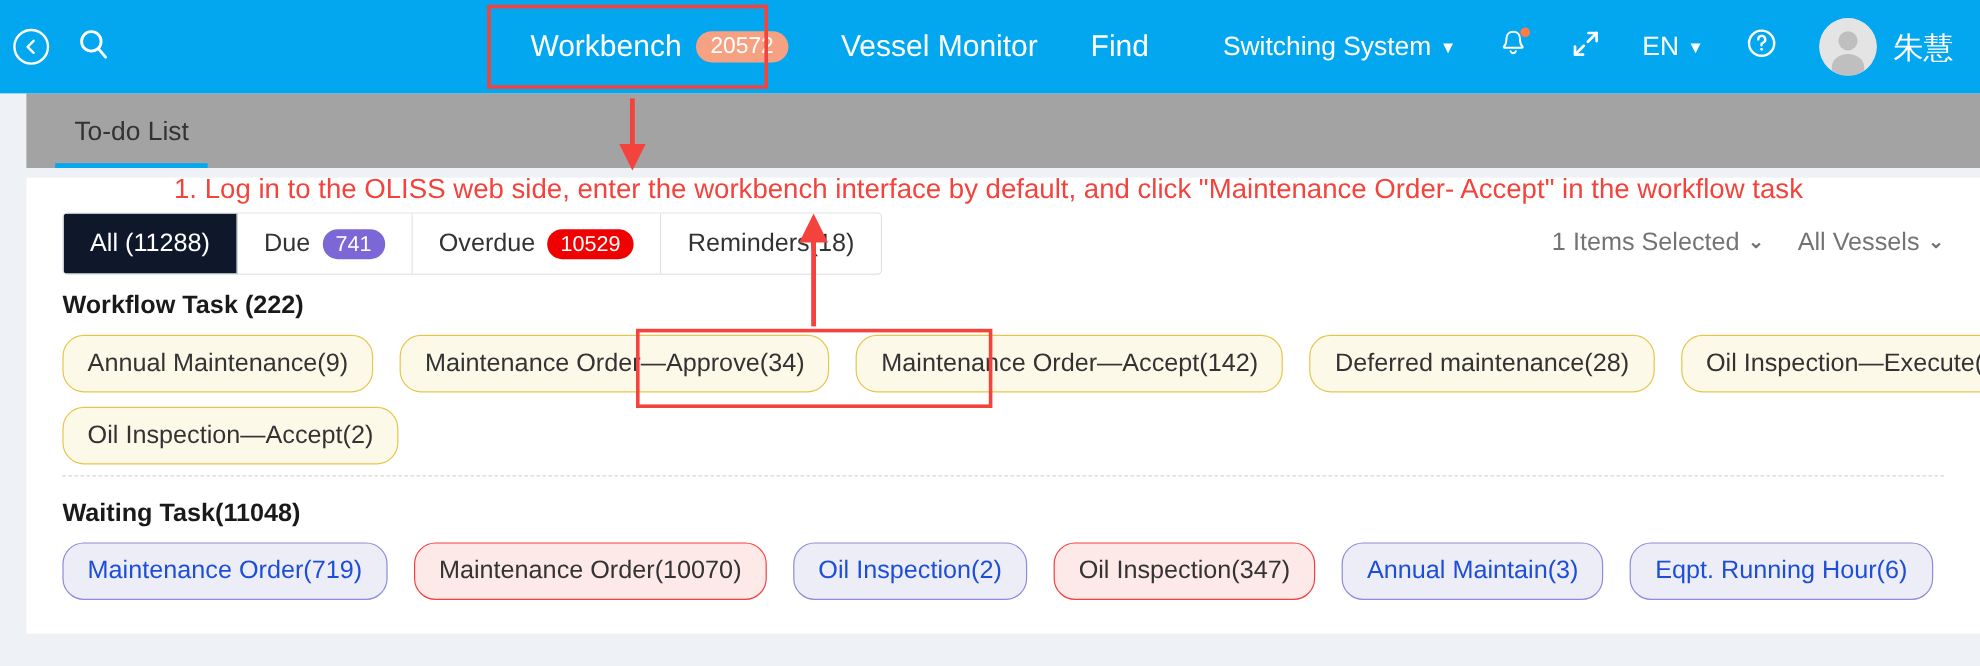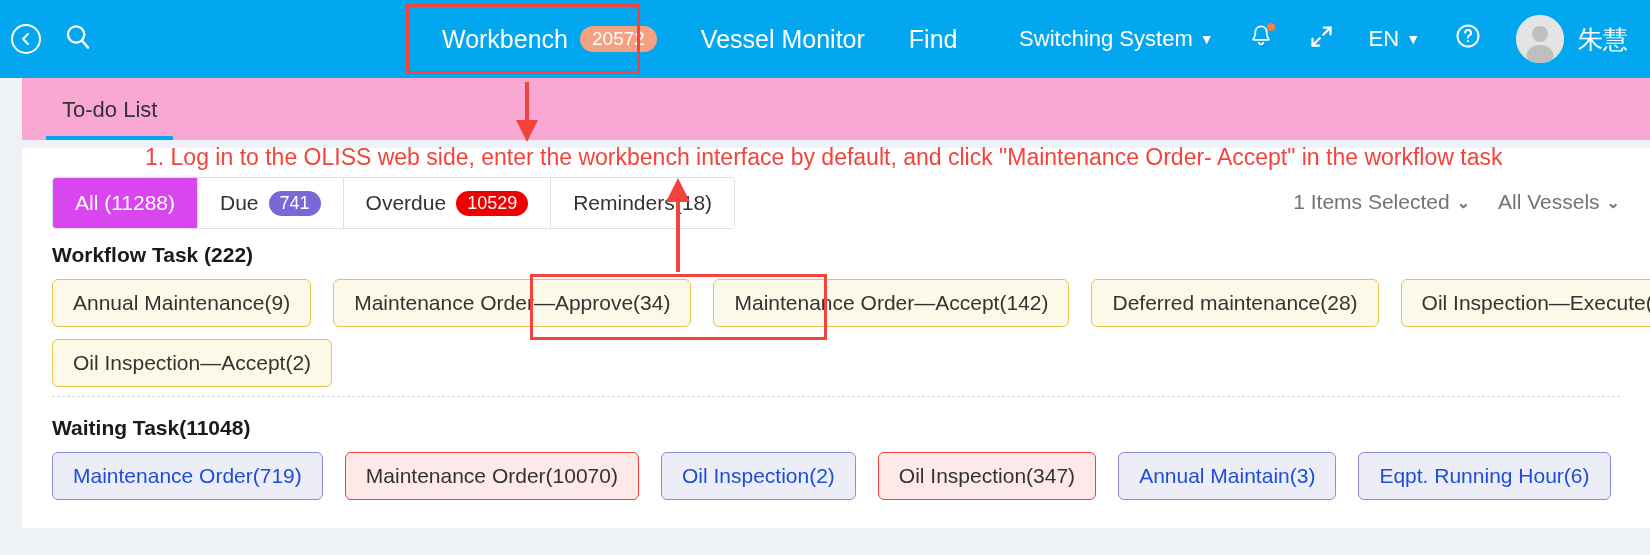--- a/index.html
+++ b/index.html
@@ -54,21 +54,21 @@
   .user-name { color:#fff; font-size:25px; }
 
   
   .left-rail {
     position:absolute; left:0; top:78px; width:22px; height:477px; background:#eef1f6;
   }
 
   
   .tabbar {
     position:absolute; left:22px; top:78px; width:1628px; height:62px;
-    background:#f9a8d4; display:flex; align-items:flex-end;
+    background:#a3a3a3; display:flex; align-items:flex-end;
   }
   .tab {
     margin-left: 24px; padding: 0 16px 13px; font-size:22px; color:#333;
     border-bottom: 4px solid #02A7F0; cursor:pointer;
   }
 
   
   .content {
     position:absolute; left:22px; top:148px; width:1628px; height:380px;
     background:#fff;
@@ -78,21 +78,21 @@
   .pillrow {
     position:absolute; left:30px; top:29px; display:flex; align-items:stretch;
     border:1px solid #dcdfe6; border-radius:4px; overflow:hidden; height:52px;
   }
   .pill {
     display:flex; align-items:center; justify-content:center; padding: 0 22px;
     font-size:21px; color:#333; background:#fff; border-right:1px solid #dcdfe6;
     cursor:pointer; white-space:nowrap;
   }
   .pill:last-child { border-right:none; }
-  .pill.active { background:#d946ef; color:#fff; }
+  .pill.active { background:#0f172a; color:#fff; }
   .cnt-badge {
     color:#fff; font-size:18px; border-radius:13px; padding:3px 11px 4px; margin-left:10px;
     line-height:1;
   }
   .cnt-purple { background:#7B68D6;text-align:right; }
   .cnt-red { background:#F00000; }
 
   .right-filters {
     position:absolute; right:30px; top:42px; display:flex; align-items:center; gap:28px;
   }
@@ -109,21 +109,21 @@
   .sec-title.wf { top: 95px; }
   .sec-title.wait { top: 268px; }
 
   .chiprow { position:absolute; display:flex; gap:22px; }
   .chiprow.wf1 { left:30px; top:131px; }
   .chiprow.wf2 { left:30px; top:191px; }
   .chiprow.wait1 { left:30px; top:304px; }
 
   .chip {
     height:48px; display:flex; align-items:center; padding:0 20px;
-    border-radius:6px; font-size:21px; white-space:nowrap; cursor:pointer;
+    border-radius:18px; font-size:21px; white-space:nowrap; cursor:pointer;
   }
   .chip.yellow { background:#FDF9E8; border:1px solid #E6C54C; color:#333; }
   .chip.purple { background:#EDEDF8; border:1px solid #8D8CD9; color:#1d4ed8; }
   .chip.red    { background:#FDE9E7; border:1px solid #F53F3F; color:#333;text-align:right; }
 
   .divider {
     position:absolute; left:30px; top:248px; width:1568px; height:0;
     border-top: 1px dashed #d6d6d6;
   }
 

